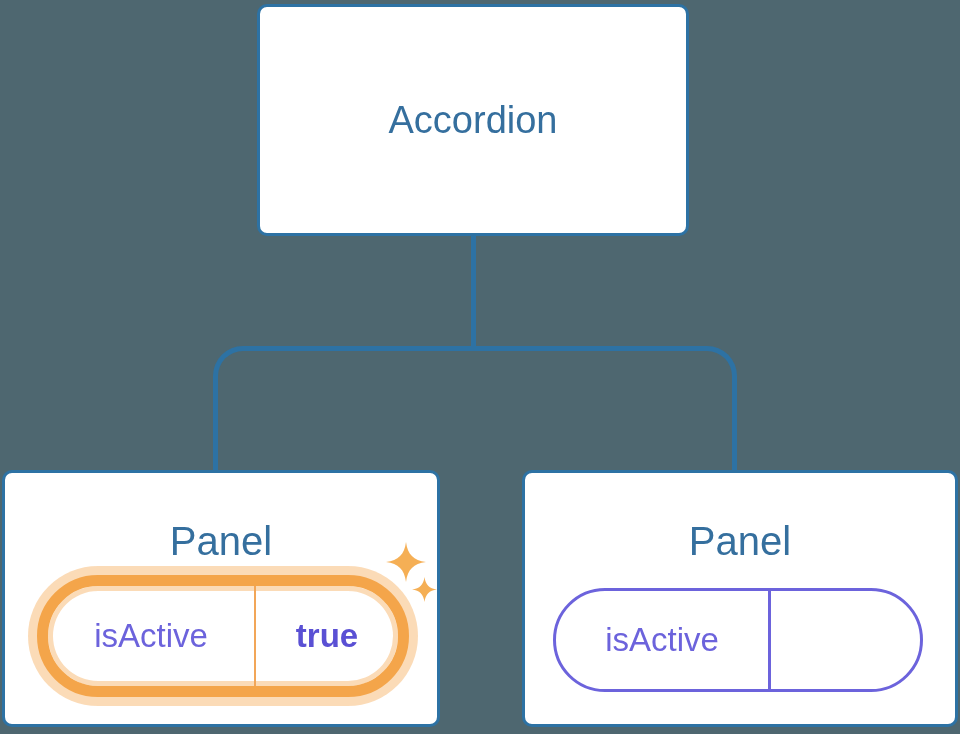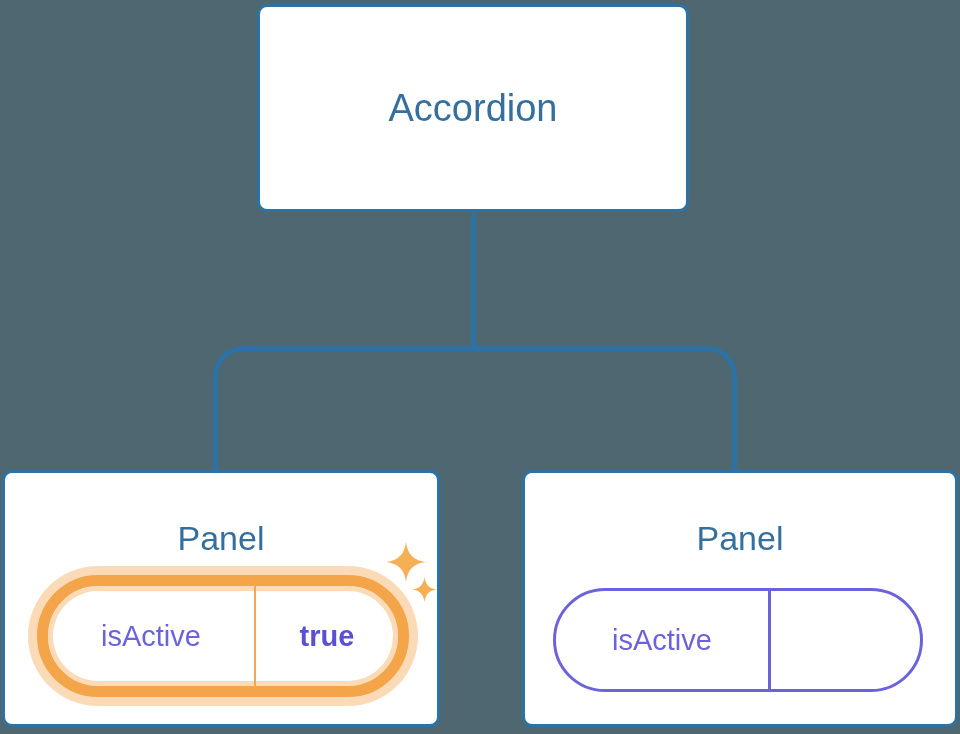--- a/index.html
+++ b/index.html
@@ -29,32 +29,32 @@
   }
   
   .node{
     position:absolute;
     background:#fff;
     border:3px solid var(--line,#2D72A4);
     border-radius:10px;
     box-sizing:border-box;
   }
   .node-root{
-    left:257px;top:4px;width:432px;height:208px;
+    left:257px;top:4px;width:432px;height:232px;
     display:flex;align-items:center;justify-content:center;
   }
   .root-label{
     font-size:38px;font-weight:500;color:var(--title,#356F9E);
   }
   .node-panel-left{left:2px;top:470px;width:438px;height:257px;}
   .node-panel-right{left:522px;top:470px;width:436px;height:257px;}
   .panel-title{
     position:absolute;left:0;top:46px;width:100%;
     text-align:center;
-    font-size:34px;font-weight:500;color:var(--title,#356F9E);
+    font-size:40px;font-weight:500;color:var(--title,#356F9E);
   }
   
   .pill{
     position:absolute;
     display:flex;align-items:stretch;
     background:#fff;
     border-radius:999px;
     box-sizing:border-box;
     overflow:hidden;
   }
@@ -63,21 +63,21 @@
     border:11px solid var(--orange,#F4A54A);
     box-shadow:0 0 0 9px var(--orange-halo,rgba(244,165,74,0.40)),
                inset 0 0 0 5px var(--orange-halo,rgba(244,165,74,0.40));
   }
   .pill-inactive{
     left:28px;top:115px;width:370px;height:104px;
     border:3px solid var(--purple,#6C63DC);
   }
   .pill-cell{
     display:flex;align-items:center;justify-content:center;
-    font-size:29px;color:var(--purple,#6C63DC);
+    font-size:33px;color:var(--purple,#6C63DC);
   }
   .pill-active .cell-name{flex:0 0 206px;}
   .pill-inactive .cell-name{flex:0 0 212px;}
   .cell-value{flex:1 1 auto;}
   .pill-active .cell-value{font-weight:bold;color:var(--purple-bold,#5A50D4);}
   .pill-divider{flex:0 0 auto;align-self:stretch;}
   .pill-active .pill-divider{width:2px;background:var(--orange-divider,#F2A658);}
   .pill-inactive .pill-divider{width:3px;background:var(--purple,#6C63DC);}
   
   .sparkle{position:absolute;color:var(--sparkle,#F5AF55);}

